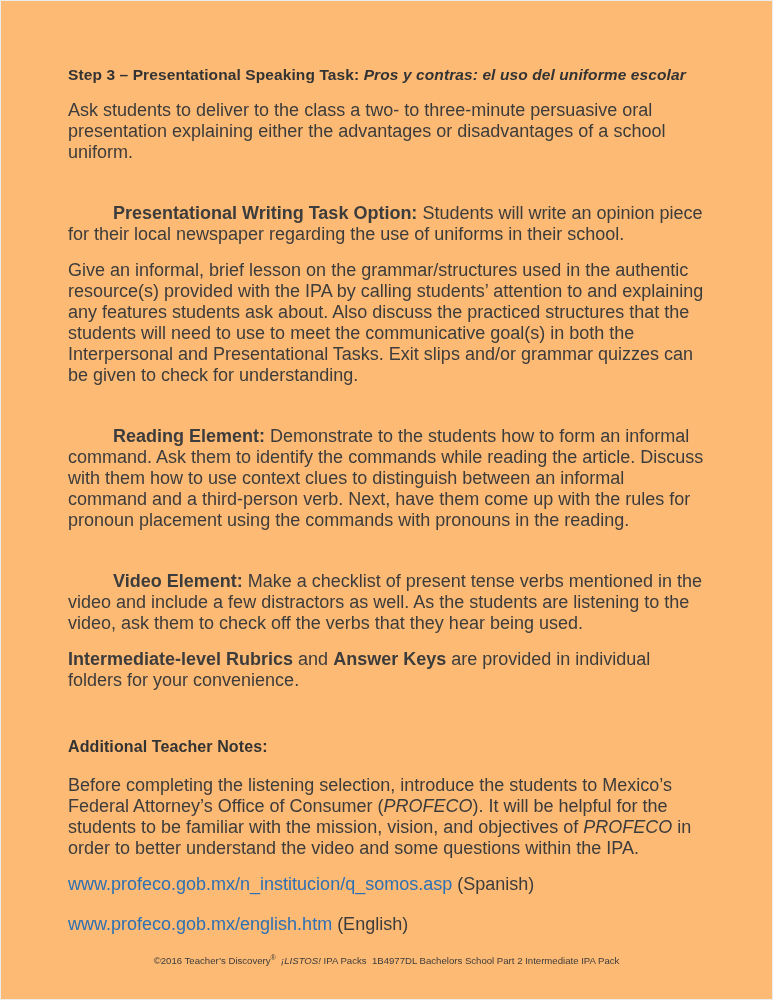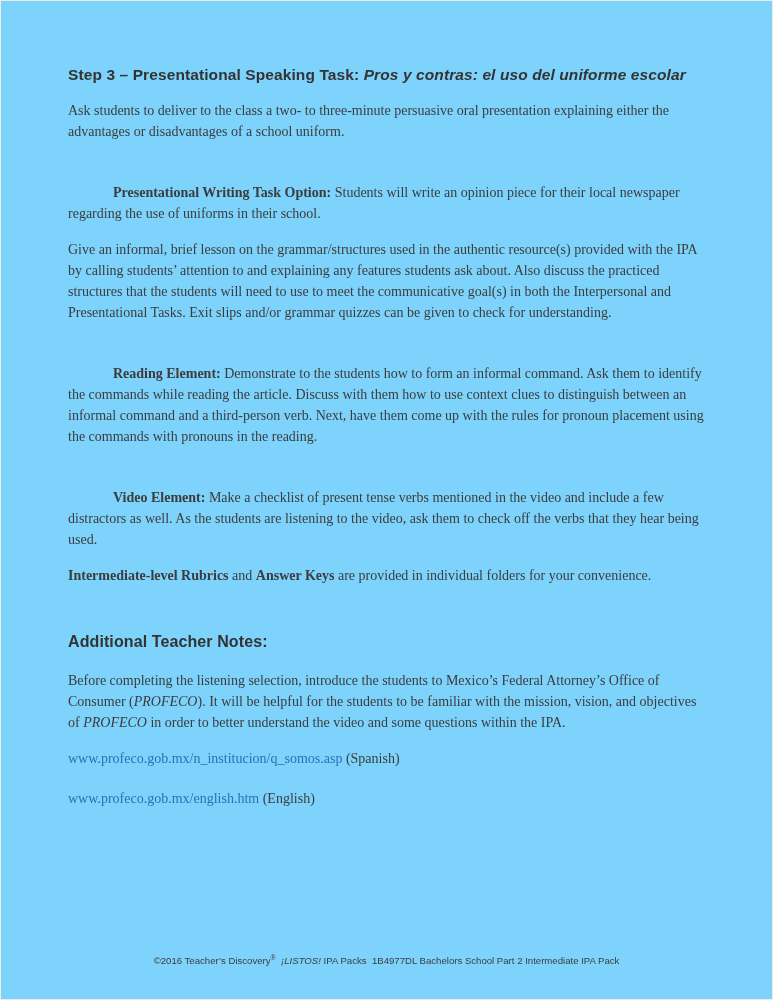--- a/index.html
+++ b/index.html
@@ -4,21 +4,21 @@
 <style>
   html, body {
     margin: 0;
     padding: 0;
     background: #ffffff;
   }
   .page {
     position: relative;
     width: 773px;
     height: 1000px;
-    background: #7dd3fc;
+    background: #fdba74;
     border: 1px solid #ececec;
     box-sizing: border-box;
     font-family: "Liberation Sans", sans-serif;
     color: #3c3c3c;
     overflow: hidden;
   }
   .content {
     padding: 64px 66px 0 67px;
   }
   .h {
@@ -36,25 +36,24 @@
     font-weight: bold;
   }
   .section-h {
     font-size: 16px;
     line-height: 20px;
     margin: 0 0 18px 0;
   }
   .grammar-h { margin-top: 60px; }
   .notes-h   { margin-top: 46px; }
   .body {
-    font-size: 14px;
+    font-size: 18px;
     line-height: 21px;
     margin: 0 0 15px 0;
     color: #3c3c3c;
-    font-family: Liberation Serif, serif;
   }
   .indent { text-indent: 45px; margin-top: 40px; }
   .b { font-weight: bold; }
   .it { font-style: italic; }
   .linkline { margin: 0 0 19px 0; }
   .link {
     color: #2d70b3;
     text-decoration: none;
     cursor: pointer;
   }

